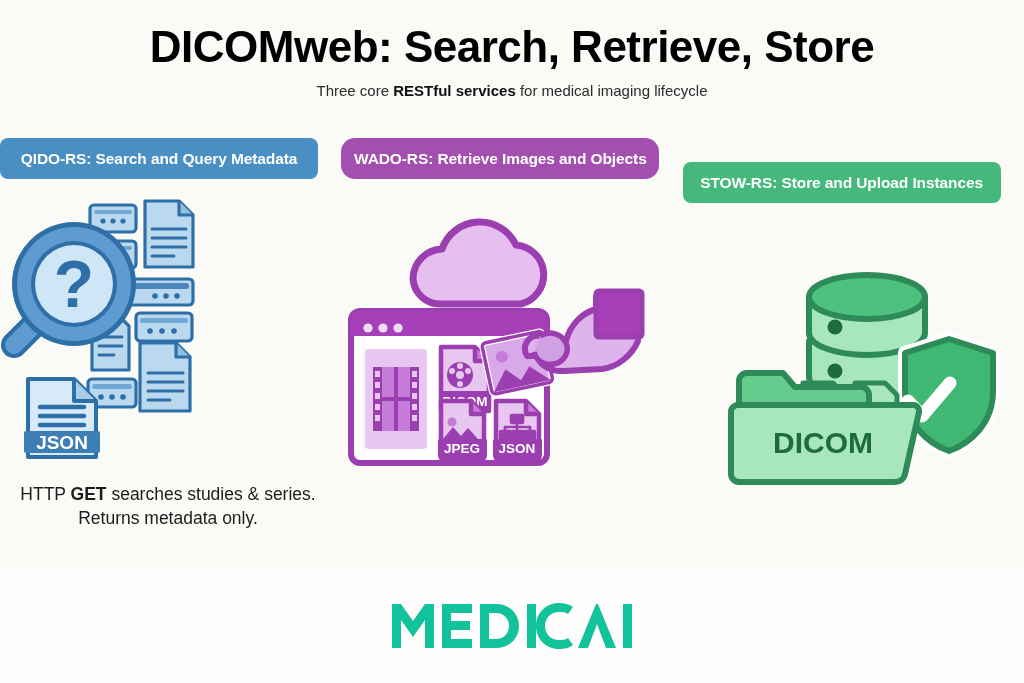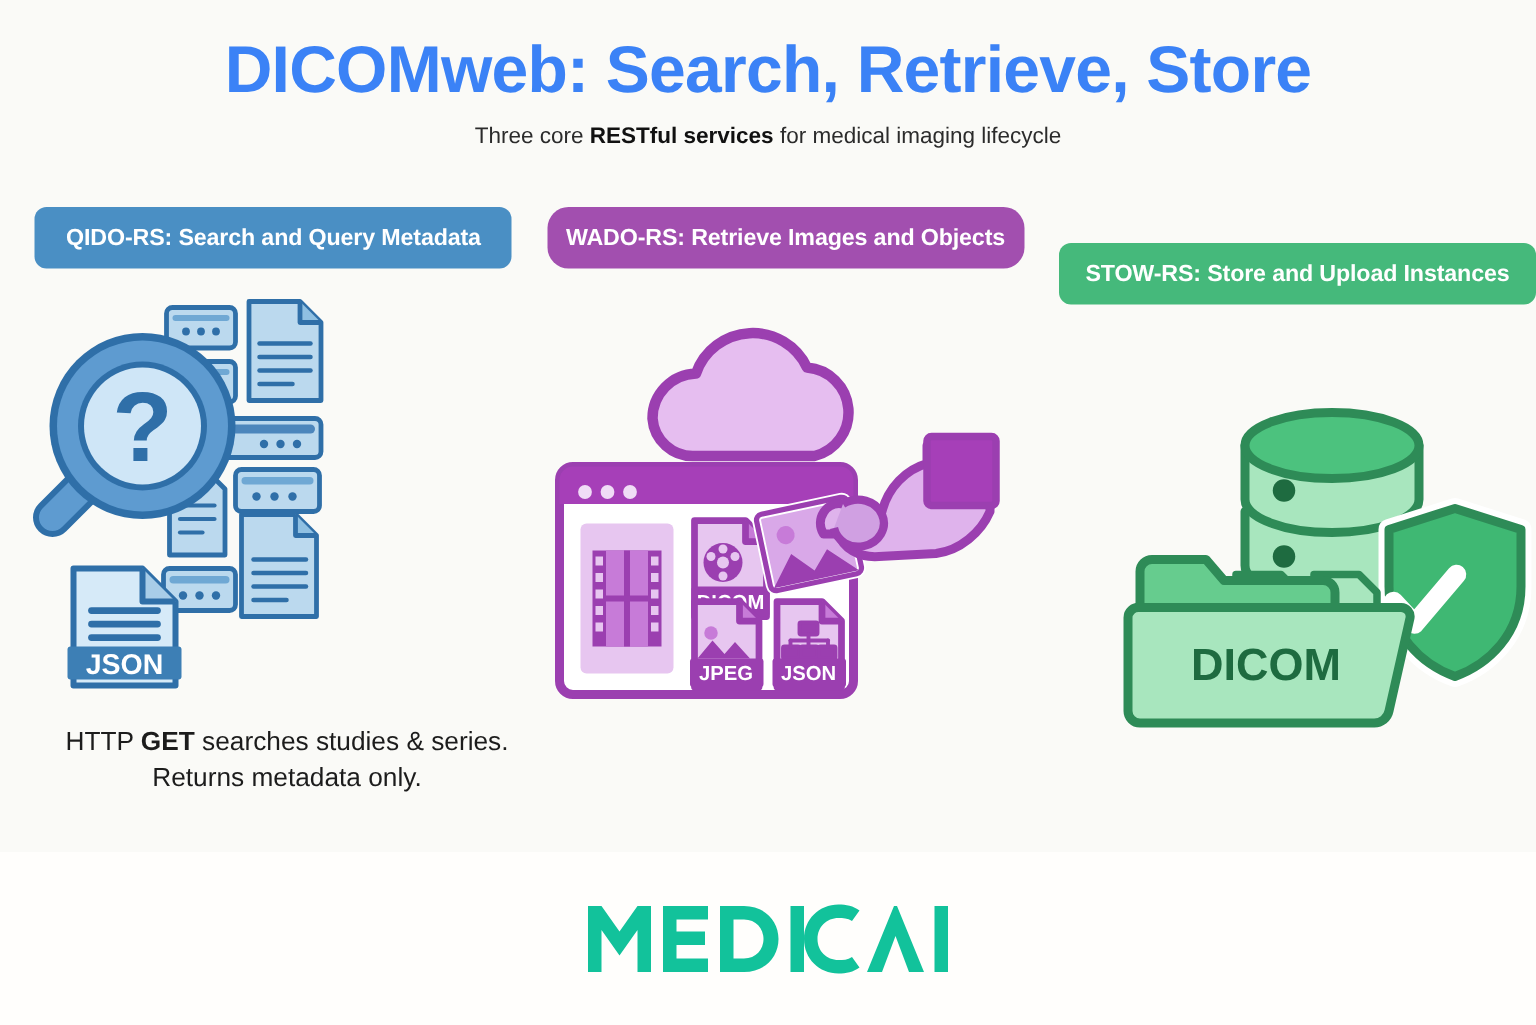--- a/index.html
+++ b/index.html
@@ -26,21 +26,21 @@
   
   .header {
     position: absolute;
     left: 0; top: 22px;
     width: 1024px;
     text-align: center;
   }
   .title {
     font-size: 44px;
     font-weight: bold;
-    color: #3b82f6;
+    color: #000000;
     letter-spacing: -0.5px;
     line-height: 1.12;
     margin: 0;
     font-stretch: condensed;
   }
   .subtitle {
     font-size: 15px;
     color: #2B2B2B;
     margin: 11px 0 0 0;
     line-height: 1.2;
@@ -51,21 +51,21 @@
   .columns {
     position: absolute;
     left: 0; top: 138px;
     width: 1024px;
     display: flex;
   }
   .col {
     width: 341.33px;
     display: flex;
     flex-direction: column;
-    align-items: flex-end;
+    align-items: flex-start;
   }
   .badge {
     box-sizing: border-box;
     height: 41px;
     border-radius: 8px;
     color: #FFFFFF;
     font-size: 15.5px;
     font-weight: bold;
     display: flex;
     align-items: center;
@@ -84,20 +84,21 @@
     height: 290px;
     margin-top: 12px;
   }
   .caption {
     font-size: 17.5px;
     color: #1C1C1C;
     text-align: center;
     line-height: 1.35;
     width: 300px;
     margin-top: 2px;
+    margin-left: 18px;
   }
   .caption b { font-weight: bold; }
 
   
   .footer {
     position: absolute;
     left: 0; top: 568px;
     width: 1024px; height: 115px;
     background: #FFFEFC;
     display: flex;

